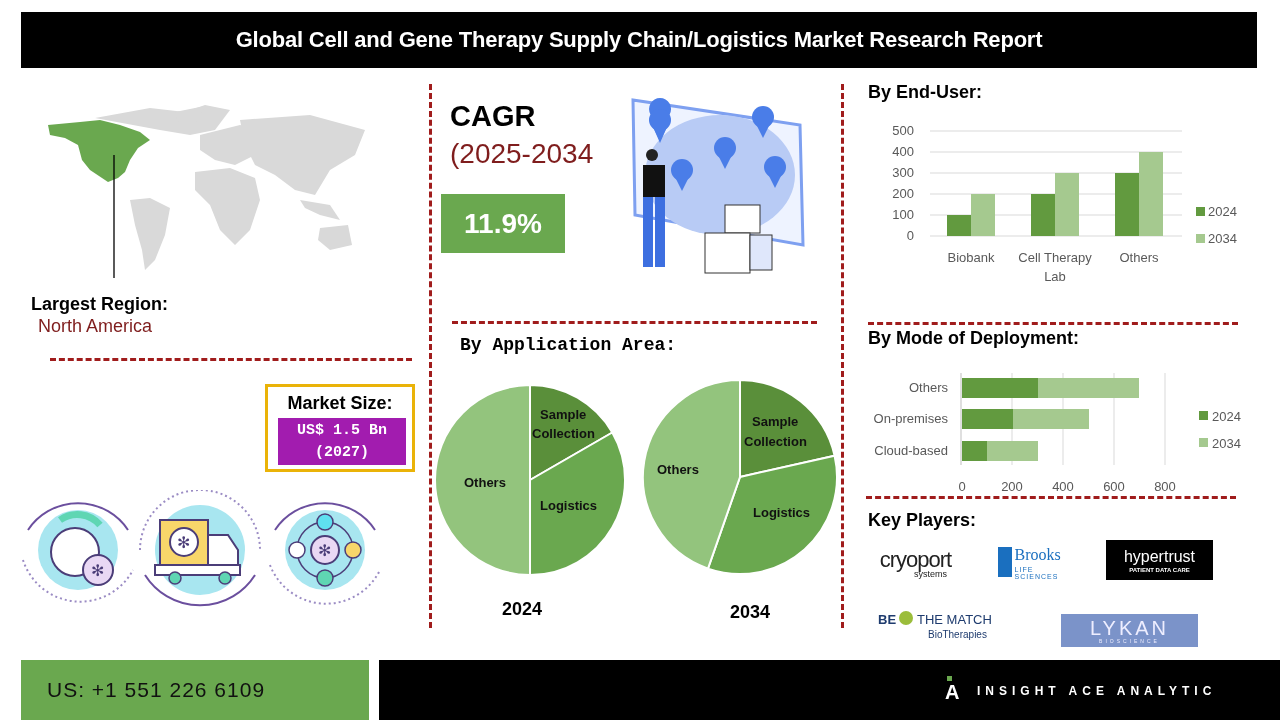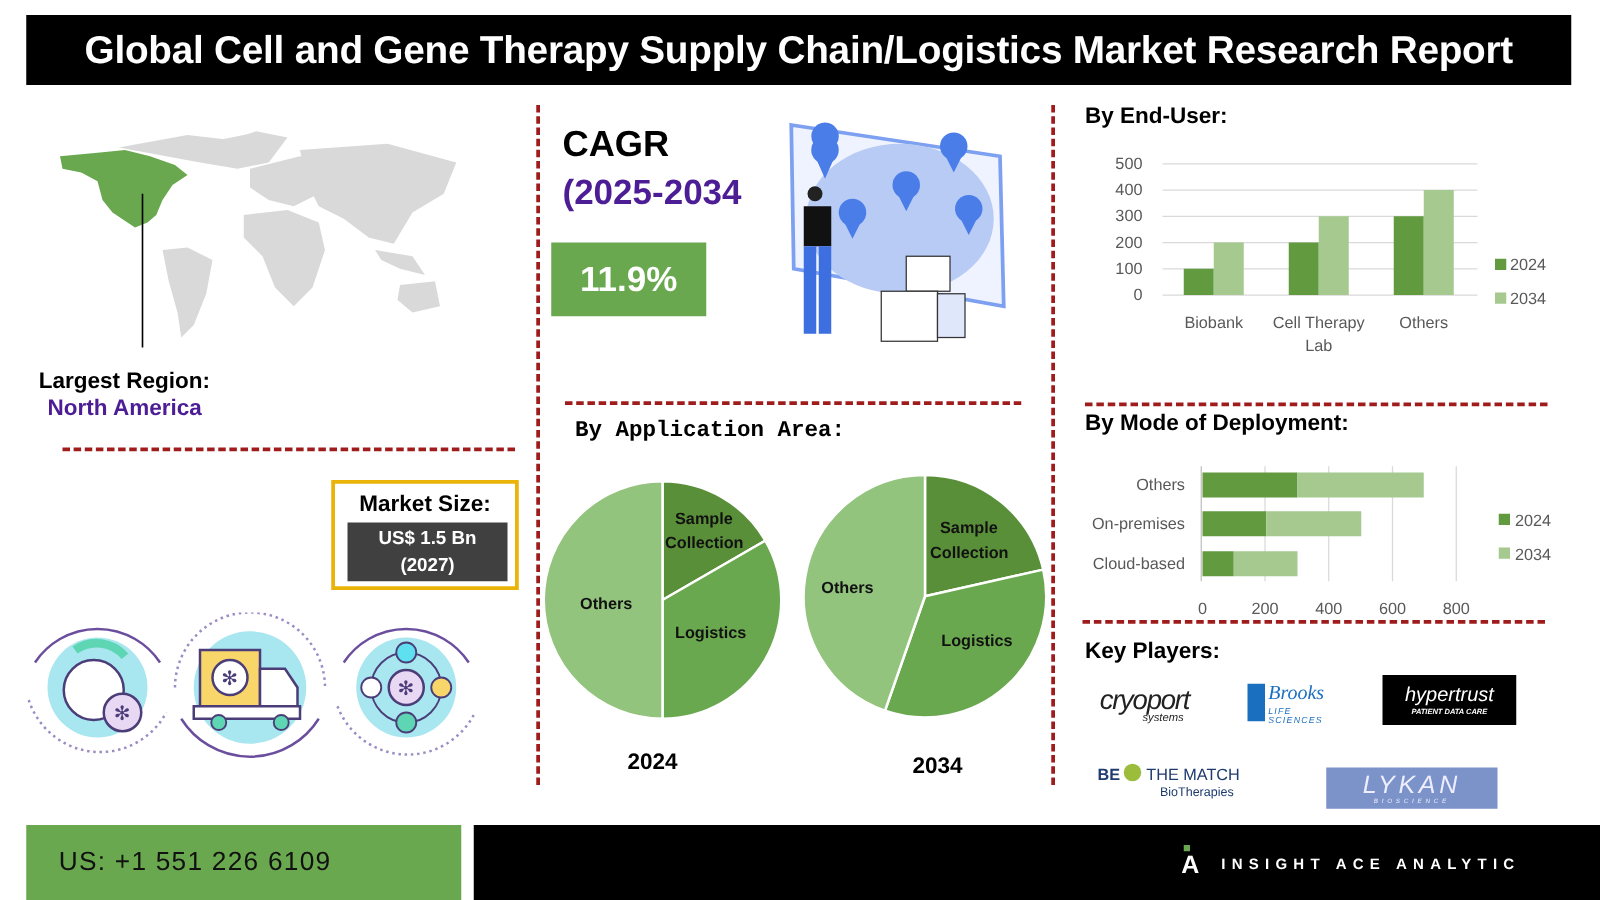--- a/index.html
+++ b/index.html
@@ -1,35 +1,35 @@
 <!DOCTYPE html>
 <html><head>
 <meta charset="utf-8">
 <style>
   * { box-sizing: border-box; margin: 0; padding: 0; }
   body { width: 1280px; height: 720px; background: #fff; font-family: "Liberation Sans", sans-serif; position: relative; overflow: hidden; }
   .abs { position: absolute; }
-  .header { left: 21px; top: 12px; width: 1236px; height: 56px; background: #000; color: #fff; font-weight: bold; font-size: 31px; display: flex; align-items: center; justify-content: center; letter-spacing: -0.2px; }
+  .header { left: 21px; top: 12px; width: 1236px; height: 56px; background: #000; color: #fff; font-weight: bold; font-size: 22px; display: flex; align-items: center; justify-content: center; letter-spacing: -0.2px; }
   .vdash { border-left: 3px dashed #a01c1c; }
   .hdash { border-top: 3px dashed #a01c1c; }
   .bold-label { font-weight: bold; color: #000; font-size: 18px; }
-  .green-text { color: #4c1d95; font-weight: bold; }
+  .green-text { color: #7f1d1d; font-weight: normal; }
   .cagr-title { left: 450px; top: 100px; font-size: 29px; font-weight: bold; }
   .cagr-years { left: 450px; top: 138px; font-size: 28px; }
   .cagr-box { left: 441px; top: 194px; width: 124px; height: 59px; background: #6aa84f; color: #fff; font-size: 28px; font-weight: bold; display: flex; align-items: center; justify-content: center; }
   .ms-box { left: 265px; top: 384px; width: 150px; height: 88px; border: 3px solid #eab308; }
   .ms-title { position: absolute; top: 6px; width: 100%; text-align: center; font-weight: bold; font-size: 18px; }
-  .ms-val { position: absolute; left: 10px; top: 31px; width: 128px; height: 47px; background: #404040; color: #fff; font-weight: bold; font-size: 15px; text-align: center; line-height: 22px; padding-top: 2px; }
+  .ms-val { position: absolute; left: 10px; top: 31px; width: 128px; height: 47px; background: #a21caf; color: #fff; font-weight: bold; font-size: 15px; text-align: center; line-height: 22px; padding-top: 2px; font-family: Liberation Mono, monospace; }
   .axis-txt { font-size: 13px; fill: #595959; font-family: "Liberation Sans", sans-serif; }
   .pie-txt { font-size: 13px; font-weight: bold; fill: #111; font-family: "Liberation Sans", sans-serif; }
   .footer-left { left: 21px; top: 660px; width: 348px; height: 60px; background: #6aa84f; color: #111; font-size: 21px; display: flex; align-items: center; padding-left: 26px; letter-spacing: 1px; }
   .footer-right { left: 379px; top: 660px; width: 901px; height: 60px; background: #000; color: #fff; }
   .email { position: absolute; left: 10px; top: 19px; font-size: 19px; }
   .brand { position: absolute; left: 598px; top: 24px; font-size: 12px; letter-spacing: 5px; font-weight: bold; }
-  .logo { display: flex; align-items: center; justify-content: center; font-style: italic; }
+  .logo { display: flex; align-items: center; justify-content: center; }
 </style>
 </head>
 <body>
 
 <div class="abs header">Global Cell and Gene Therapy Supply Chain/Logistics Market Research Report</div>
 
 <div class="abs vdash" style="left:429px;top:84px;height:544px;"></div>
 <div class="abs vdash" style="left:841px;top:84px;height:544px;"></div>
 <div class="abs hdash" style="left:50px;top:358px;width:362px;"></div>
 <div class="abs hdash" style="left:452px;top:321px;width:365px;"></div>

